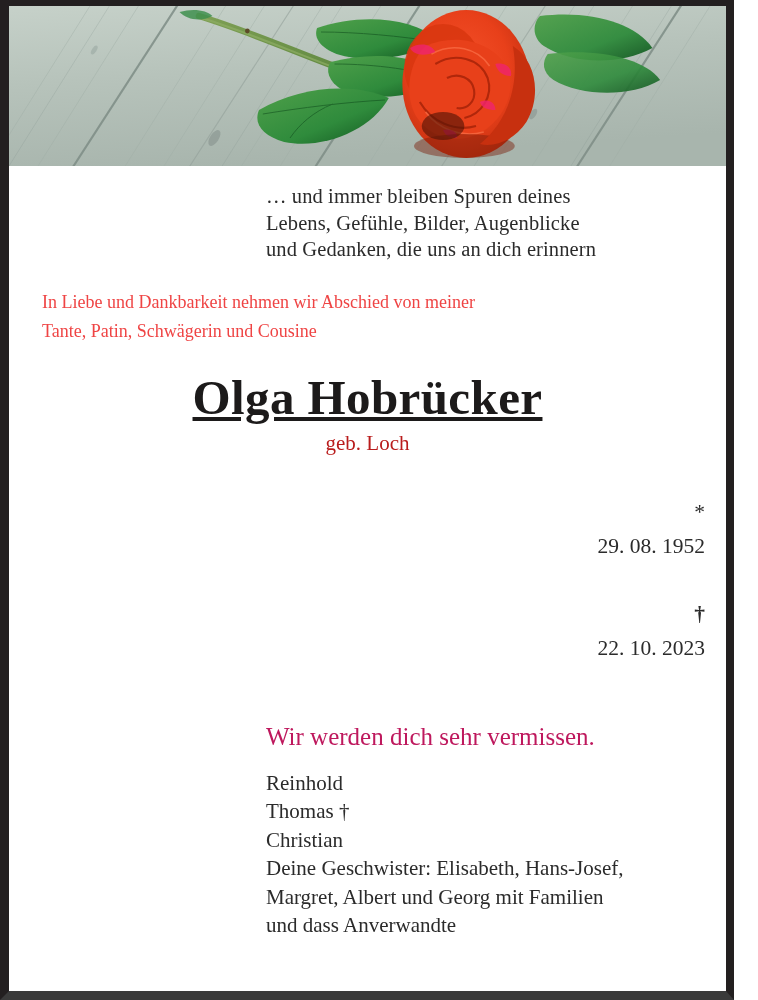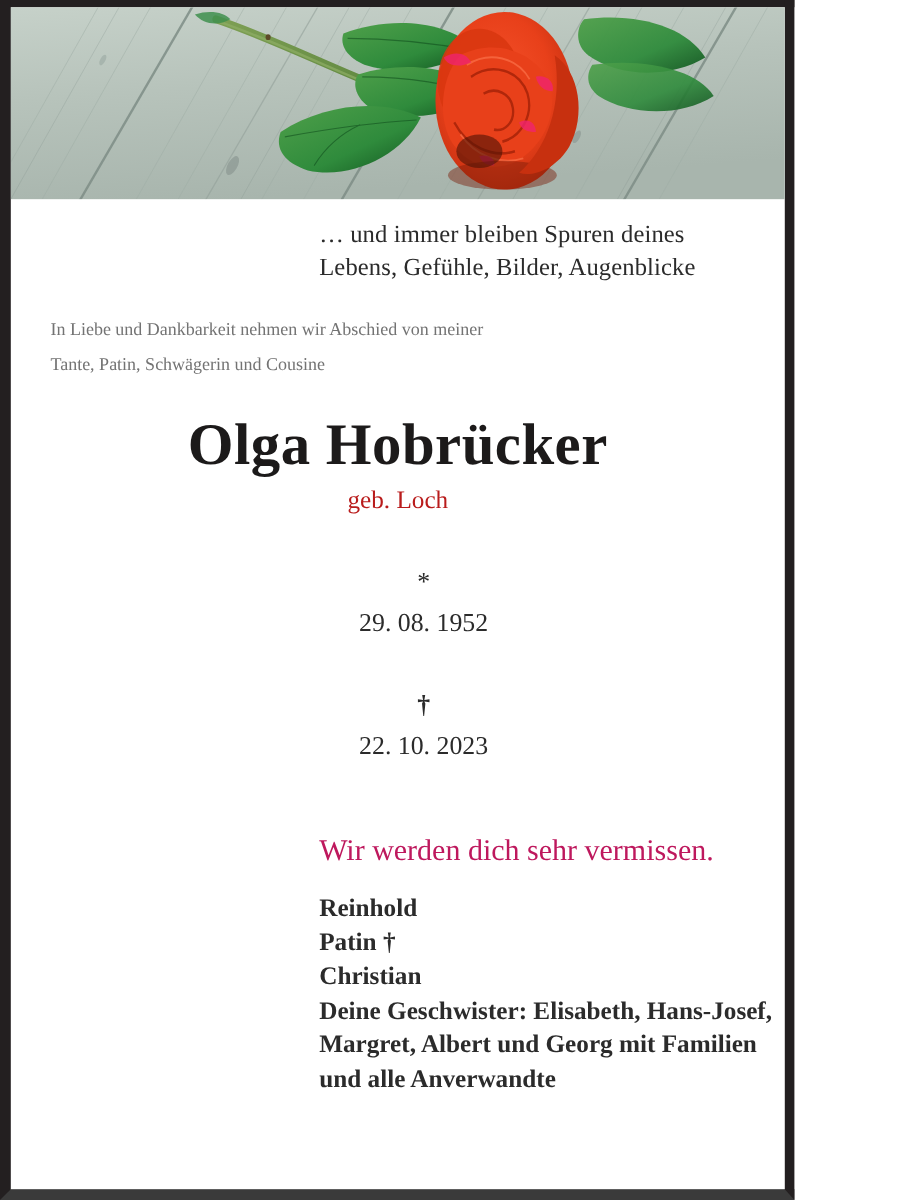--- a/index.html
+++ b/index.html
@@ -9,21 +9,21 @@
     background: #ffffff;
   }
 
   body {
     font-family: "Liberation Serif", "DejaVu Serif", serif;
     -webkit-font-smoothing: antialiased;
   }
 
   .notice {
     position: relative;
-    width: 662px;
+    width: 734px;
     height: 1000px;
     box-sizing: border-box;
     background: #ffffff;
     border-top: 6px solid #231f20;
     border-left: 9px solid #231f20;
     border-right: 8px solid #231f20;
     border-bottom: 9px solid #3a3a3a;
     overflow: hidden;
   }
 
@@ -55,74 +55,76 @@
     line-height: 26.5px;
     letter-spacing: 0.1px;
     color: #2b2b2b;
   }
 
   .verse div { white-space: nowrap; }
 
   .intro {
     margin: 0;
     padding: 25px 0 0 12px;
-    font-size: 15px;
+    font-size: 18px;
     line-height: 29px;
-    color: #737373;
+    color: #ef4444;
   }
 
   .intro div { white-space: nowrap; }
 
   .name-block {
     text-align: center;
     padding-top: 24px;
   }
 
   .deceased-name {
     font-size: 49px;
     font-weight: bold;
     letter-spacing: 0.4px;
     line-height: 56px;
     color: #1c1a1a;
+    text-decoration: underline;
   }
 
   .maiden-name {
     font-size: 21px;
     line-height: 30px;
     color: #b91c1c;
     padding-top: 2px;
   }
 
   .dates {
     font-size: 21.5px;
     line-height: 34px;
     color: #2b2b2b;
     padding-top: 3px;
     white-space: pre;
+    text-align: right;
   }
 
   .dates .sep { display: inline-block; width: 62px; }
 
   .dagger { font-weight: bold; }
 
   .farewell {
     padding: 24px 0 0 236px;
     font-size: 25px;
     line-height: 28px;
     color: #be185d;
   }
 
   .survivors {
     padding: 18px 0 0 236px;
     font-size: 21px;
     line-height: 28.5px;
     color: #2b2b2b;
   }
 
-  .survivors div { white-space: nowrap; font-weight: bold; }
+  .survivors div { white-space: nowrap; }
 
   .address {
     padding: 20px 0 0 12px;
     font-size: 21px;
     line-height: 28px;
     color: #2b2b2b;
   }
 </style>
 </head>
 <body>
@@ -238,20 +240,21 @@
 
       <path d="M520,40 C544,54 550,90 534,116 C522,134 500,142 486,138 C512,118 528,82 520,40 Z" fill="#c7300f"></path>
     </svg>
   </div>
 
   <div class="body-area">
 
     <div class="verse">
       <div>… und immer bleiben Spuren deines</div>
       <div>Lebens, Gefühle, Bilder, Augenblicke</div>
+      <div>und Gedanken, die uns an dich erinnern</div>
     </div>
 
     <div class="intro">
       <div>In Liebe und Dankbarkeit nehmen wir Abschied von meiner</div>
       <div>Tante, Patin, Schwägerin und Cousine</div>
     </div>
 
     <div class="name-block">
       <div class="deceased-name">Olga Hobrücker</div>
       <div class="maiden-name">geb. Loch</div>
@@ -261,25 +264,25 @@
         <span class="sep"></span>
         <span class="dagger">†</span>
         <span>22. 10. 2023</span>
       </div>
     </div>
 
     <div class="farewell">Wir werden dich sehr vermissen.</div>
 
     <div class="survivors">
       <div>Reinhold</div>
-      <div>Patin †</div>
+      <div>Thomas †</div>
       <div>Christian</div>
       <div>Deine Geschwister: Elisabeth, Hans-Josef,</div>
       <div>Margret, Albert und Georg mit Familien</div>
-      <div>und alle Anverwandte</div>
+      <div>und dass Anverwandte</div>
     </div>
 
     <div class="address">
       
       
       
     </div>
 
   </div>
 </div>

